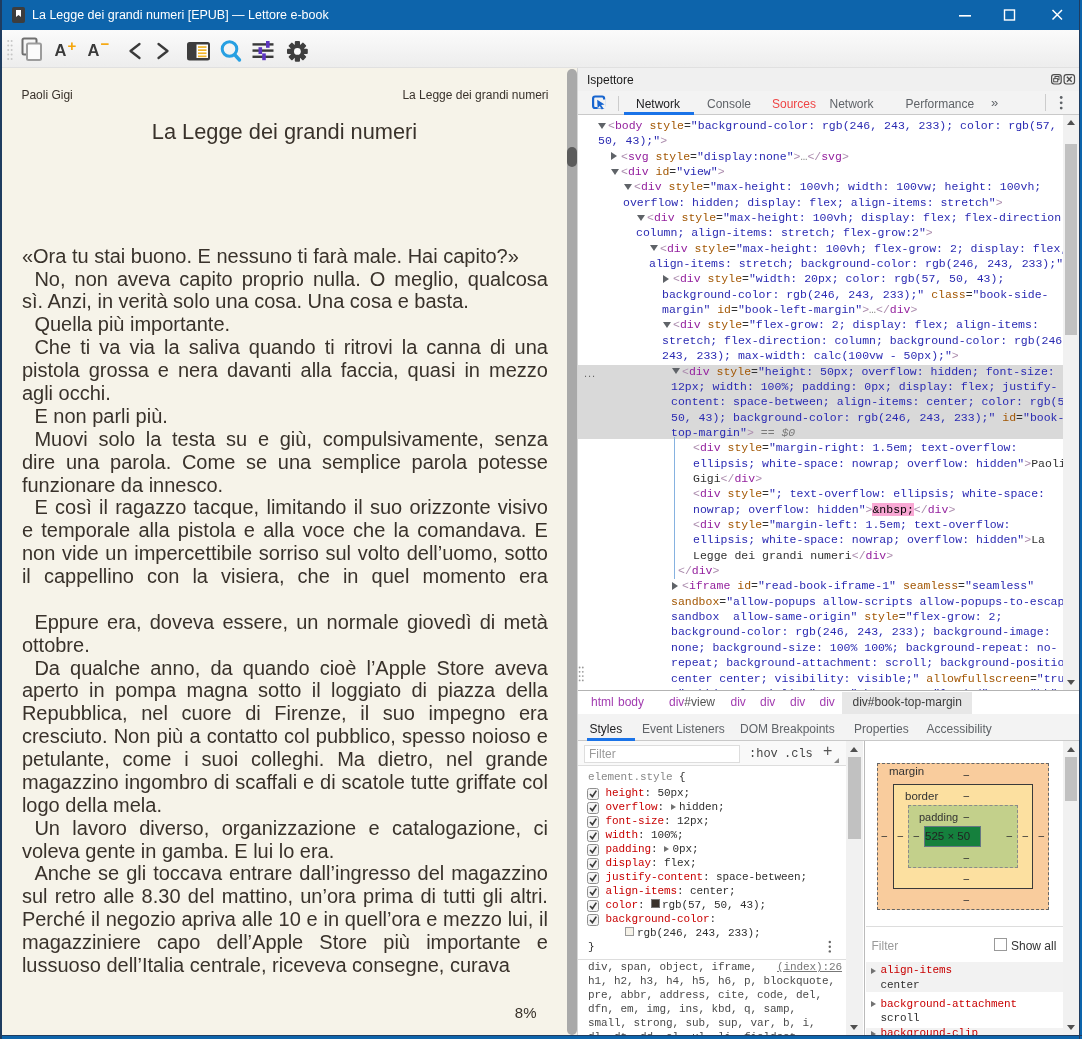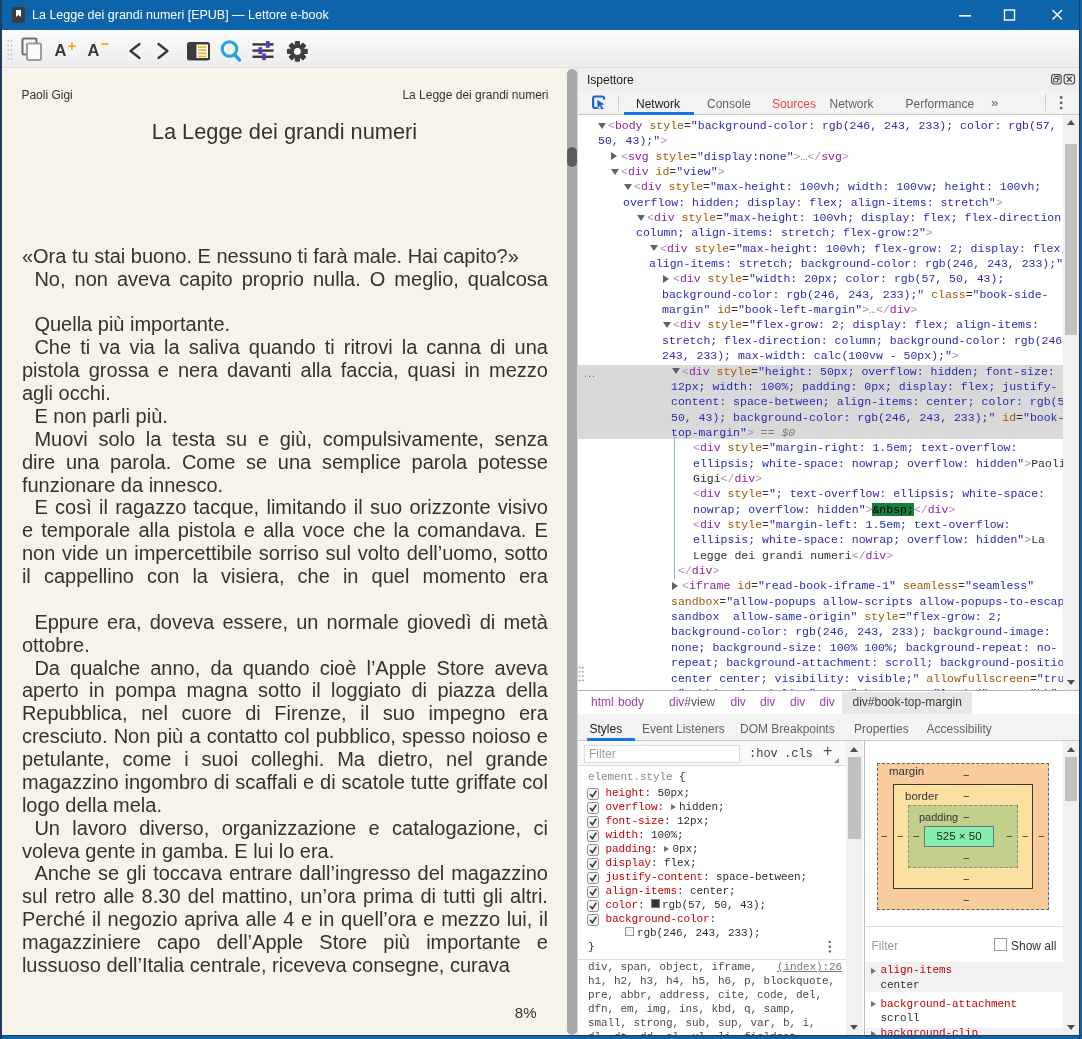--- a/index.html
+++ b/index.html
@@ -13,21 +13,21 @@
 #book{left:2px;top:68px;width:576px;height:967px;background:#f6f3e9;overflow:hidden}
 .bk{color:#39322b}
 .bl{position:absolute;left:19.9px;width:526px;font-size:20px;line-height:22.88px;height:22.88px;color:#39322b;white-space:nowrap}
 .j{text-align:justify;text-align-last:justify;white-space:normal}
 
 #dt{left:578px;top:68px;width:501px;height:967px;background:#fff}
 .mono{font-family:"Liberation Mono",monospace}
 .tl{position:absolute;font-family:"Liberation Mono",monospace;font-size:11.5px;line-height:15.35px;height:15.35px;white-space:pre;letter-spacing:0}
 .cb{color:#ab8bad}.cg{color:#94219e}.ca{color:#a25602}.cv{color:#2a2ab2}.cp{color:#303030}.cy{color:#8a8a8a}
 .ci{color:#7a7a7a;font-style:italic}
-.ce{background:#15803d}
+.ce{background:#f9a8d4}
 .ard{position:absolute;width:0;height:0;border-left:4px solid transparent;border-right:4px solid transparent;border-top:6px solid #5f6368}
 .arr{position:absolute;width:0;height:0;border-top:4px solid transparent;border-bottom:4px solid transparent;border-left:6px solid #5f6368}
 .sl{position:absolute;font-family:"Liberation Mono",monospace;font-size:11px;line-height:14px;height:14px;white-space:pre;color:#2e2e2e;letter-spacing:-0.1px}
 .red{color:#c80000}
 .sb{position:absolute;background:#f1f1f1}
 .sbt{position:absolute;background:#c1c1c1}
 .aru{position:absolute;width:0;height:0;border-left:4.5px solid transparent;border-right:4.5px solid transparent;border-bottom:5px solid #505050}
 .ard2{position:absolute;width:0;height:0;border-left:4.5px solid transparent;border-right:4.5px solid transparent;border-top:5px solid #505050}
 .crumb{position:absolute;font-size:12px;line-height:23px;height:23px;white-space:pre}
 .sep{position:absolute;background:#ccc;width:1px}
@@ -94,20 +94,21 @@
         <circle cx="0" cy="0" r="3.4" fill="#fbfbfb"></circle>
       </g>
 </svg>
 </div>
 <div class="abs" id="book">
 <div class="abs bk" style="left:19.4px;top:20px;font-size:12px;line-height:14px">Paoli Gigi</div>
 <div class="abs bk" style="left:0;top:20px;width:546.5px;text-align:right;font-size:12px;line-height:14px">La Legge dei grandi numeri</div>
 <div class="abs bk" style="left:19.5px;top:51px;width:526px;text-align:center;font-size:21.8px;line-height:26px">La Legge dei grandi numeri</div>
 <div class="bl" style="top:176.70px">«Ora tu stai buono. E nessuno ti farà male. Hai capito?»</div>
 <div class="bl j" style="top:199.58px;padding-left:12.5px">No, non aveva capito proprio nulla. O meglio, qualcosa</div>
+<div class="bl" style="top:222.46px">sì. Anzi, in verità solo una cosa. Una cosa e basta.</div>
 <div class="bl" style="top:245.34px;padding-left:12.5px">Quella più importante.</div>
 <div class="bl j" style="top:268.22px;padding-left:12.5px">Che ti va via la saliva quando ti ritrovi la canna di una</div>
 <div class="bl j" style="top:291.10px">pistola grossa e nera davanti alla faccia, quasi in mezzo</div>
 <div class="bl" style="top:313.98px">agli occhi.</div>
 <div class="bl" style="top:336.86px;padding-left:12.5px">E non parli più.</div>
 <div class="bl j" style="top:359.74px;padding-left:12.5px">Muovi solo la testa su e giù, compulsivamente, senza</div>
 <div class="bl j" style="top:382.62px">dire una parola. Come se una semplice parola potesse</div>
 <div class="bl" style="top:405.50px">funzionare da innesco.</div>
 <div class="bl j" style="top:428.38px;padding-left:12.5px">E così il ragazzo tacque, limitando il suo orizzonte visivo</div>
 <div class="bl j" style="top:451.26px">e temporale alla pistola e alla voce che la comandava. E</div>
@@ -119,21 +120,21 @@
 <div class="bl j" style="top:611.42px">aperto in pompa magna sotto il loggiato di piazza della</div>
 <div class="bl j" style="top:634.30px">Repubblica, nel cuore di Firenze, il suo impegno era</div>
 <div class="bl j" style="top:657.18px">cresciuto. Non più a contatto col pubblico, spesso noioso e</div>
 <div class="bl j" style="top:680.06px">petulante, come i suoi colleghi. Ma dietro, nel grande</div>
 <div class="bl j" style="top:702.94px">magazzino ingombro di scaffali e di scatole tutte griffate col</div>
 <div class="bl" style="top:725.82px">logo della mela.</div>
 <div class="bl j" style="top:748.70px;padding-left:12.5px">Un lavoro diverso, organizzazione e catalogazione, ci</div>
 <div class="bl" style="top:771.58px">voleva gente in gamba. E lui lo era.</div>
 <div class="bl j" style="top:794.46px;padding-left:12.5px">Anche se gli toccava entrare dall’ingresso del magazzino</div>
 <div class="bl j" style="top:817.34px">sul retro alle 8.30 del mattino, un’ora prima di tutti gli altri.</div>
-<div class="bl j" style="top:840.22px">Perché il negozio apriva alle 4 e in quell’ora e mezzo lui, il</div>
+<div class="bl j" style="top:840.22px">Perché il negozio apriva alle 10 e in quell’ora e mezzo lui, il</div>
 <div class="bl j" style="top:863.10px">magazziniere capo dell’Apple Store più importante e</div>
 <div class="bl" style="top:885.98px">lussuoso dell’Italia centrale, riceveva consegne, curava</div>
 <div class="abs bk" style="left:0;top:936.5px;width:534.5px;text-align:right;font-size:15px;line-height:16px">8%</div>
 <div class="abs" style="left:564.5px;top:0.5px;width:10px;height:966px;background:#a9a9a9;border-radius:5px"></div>
 <div class="abs" style="left:564.5px;top:79px;width:10px;height:20px;background:#5c5c5c;border-radius:5px"></div>
 </div>
 <div class="abs" id="dt">
 <div class="abs" style="left:0;top:0;width:501px;height:23px;background:#f0f0f0"></div>
 <div class="abs" style="left:9px;top:4.5px;font-size:12px;color:#1a1a1a">Ispettore</div>
 <svg class="abs" style="left:473px;top:6px" width="26" height="11">
@@ -329,21 +330,21 @@
 </div>
 <div class="sb abs" style="left:846px;top:741px;width:17px;height:294px"></div>
 <i class="aru abs" style="left:849.5px;top:747px"></i>
 <i class="ard2 abs" style="left:849.5px;top:1025px"></i>
 <div class="sbt abs" style="left:848px;top:757px;width:13px;height:82px"></div>
 <div class="sep" style="left:863.5px;top:741px;height:294px;background:#bbb"></div>
 <div class="abs" id="cmp" style="left:866px;top:741px;width:197px;height:294px;background:#fff;overflow:hidden">
 <div class="abs" style="left:11px;top:22px;width:172px;height:147px;background:#f9cc9d;border:1px dashed #666"></div>
 <div class="abs" style="left:27px;top:43px;width:140px;height:105px;background:#fce0a0;border:1px solid #3a3a3a"></div>
 <div class="abs" style="left:42px;top:64px;width:110px;height:63px;background:#c3d08b;border:1px dashed #8a8a8a"></div>
-<div class="abs" style="left:58px;top:85px;width:70px;height:21px;background:#86efac;border:1px solid #667684;line-height:19px;text-align:center;font-size:11.5px;color:#222">525 × 50</div>
+<div class="abs" style="left:58px;top:85px;width:57px;height:21px;background:#15803d;border:1px solid #667684;line-height:19px;text-align:left;font-size:11.5px;color:#222">525 × 50</div>
 <div class="abs" style="left:23px;top:24px;font-size:11.5px;color:#333">margin</div>
 <div class="abs" style="left:39px;top:49px;font-size:11.5px;color:#333">border</div>
 <div class="abs" style="left:53px;top:70px;font-size:11px;color:#333">padding</div>
 <div class="abs" style="left:97px;top:28px;font-size:11.5px;color:#333">−</div>
 <div class="abs" style="left:97px;top:49px;font-size:11.5px;color:#333">−</div>
 <div class="abs" style="left:97px;top:70px;font-size:11.5px;color:#333">−</div>
 <div class="abs" style="left:97px;top:111px;font-size:11.5px;color:#333">−</div>
 <div class="abs" style="left:97px;top:132px;font-size:11.5px;color:#333">−</div>
 <div class="abs" style="left:97px;top:153px;font-size:11.5px;color:#333">−</div>
 <div class="abs" style="left:15px;top:89px;font-size:11.5px;color:#333">−</div>

